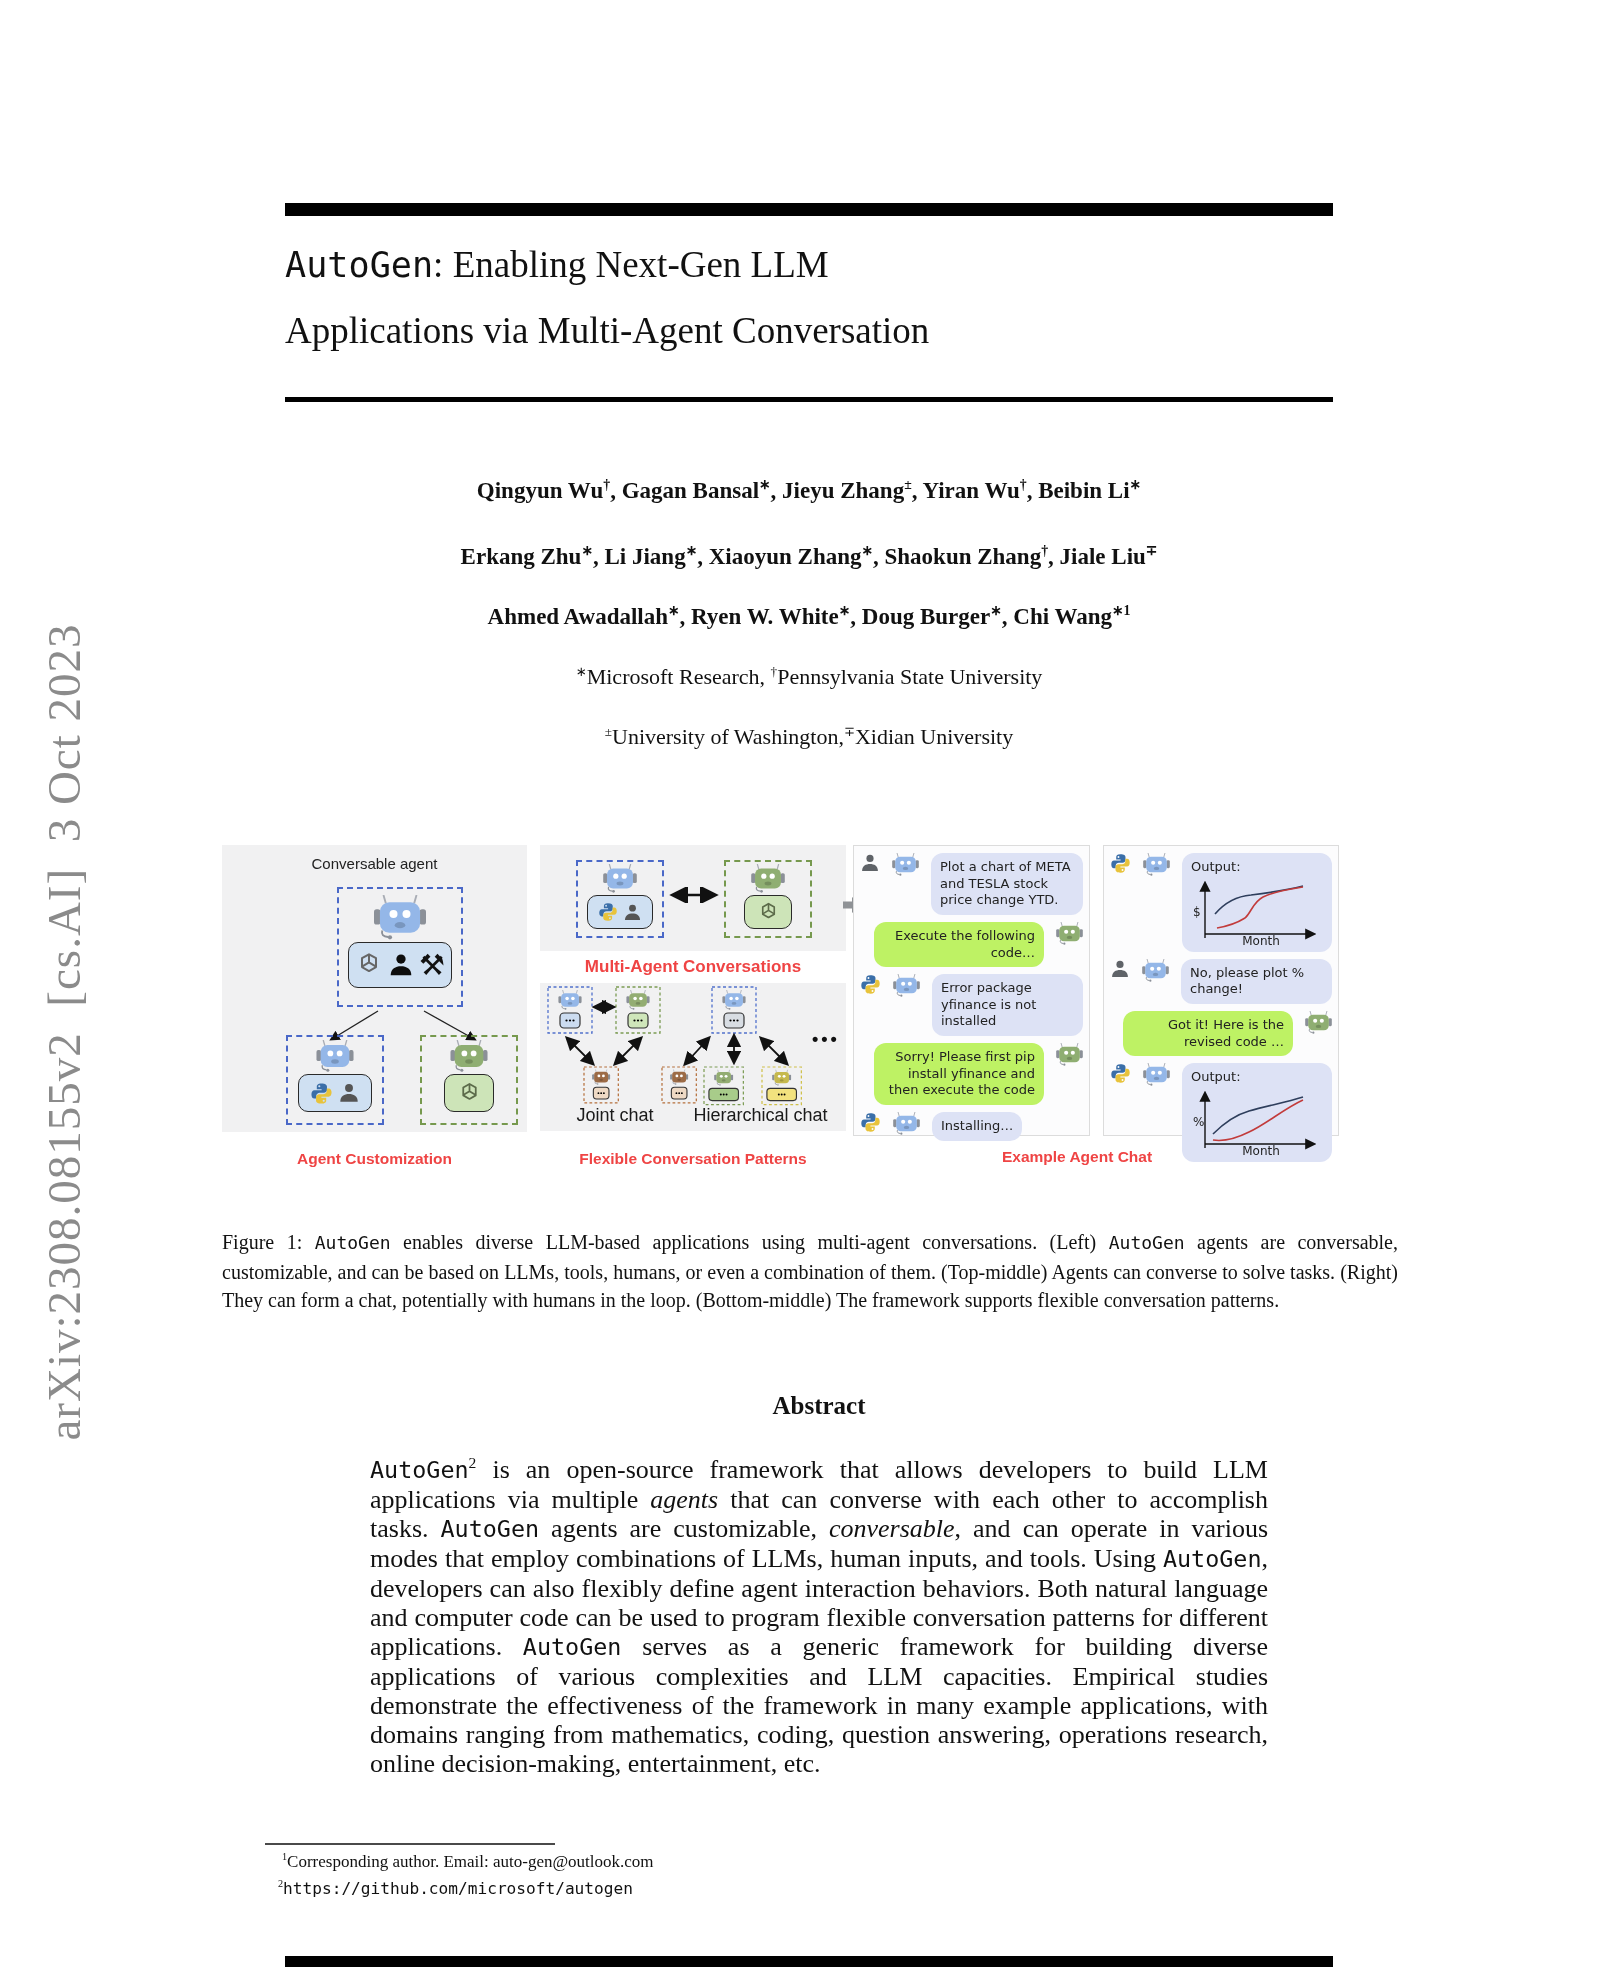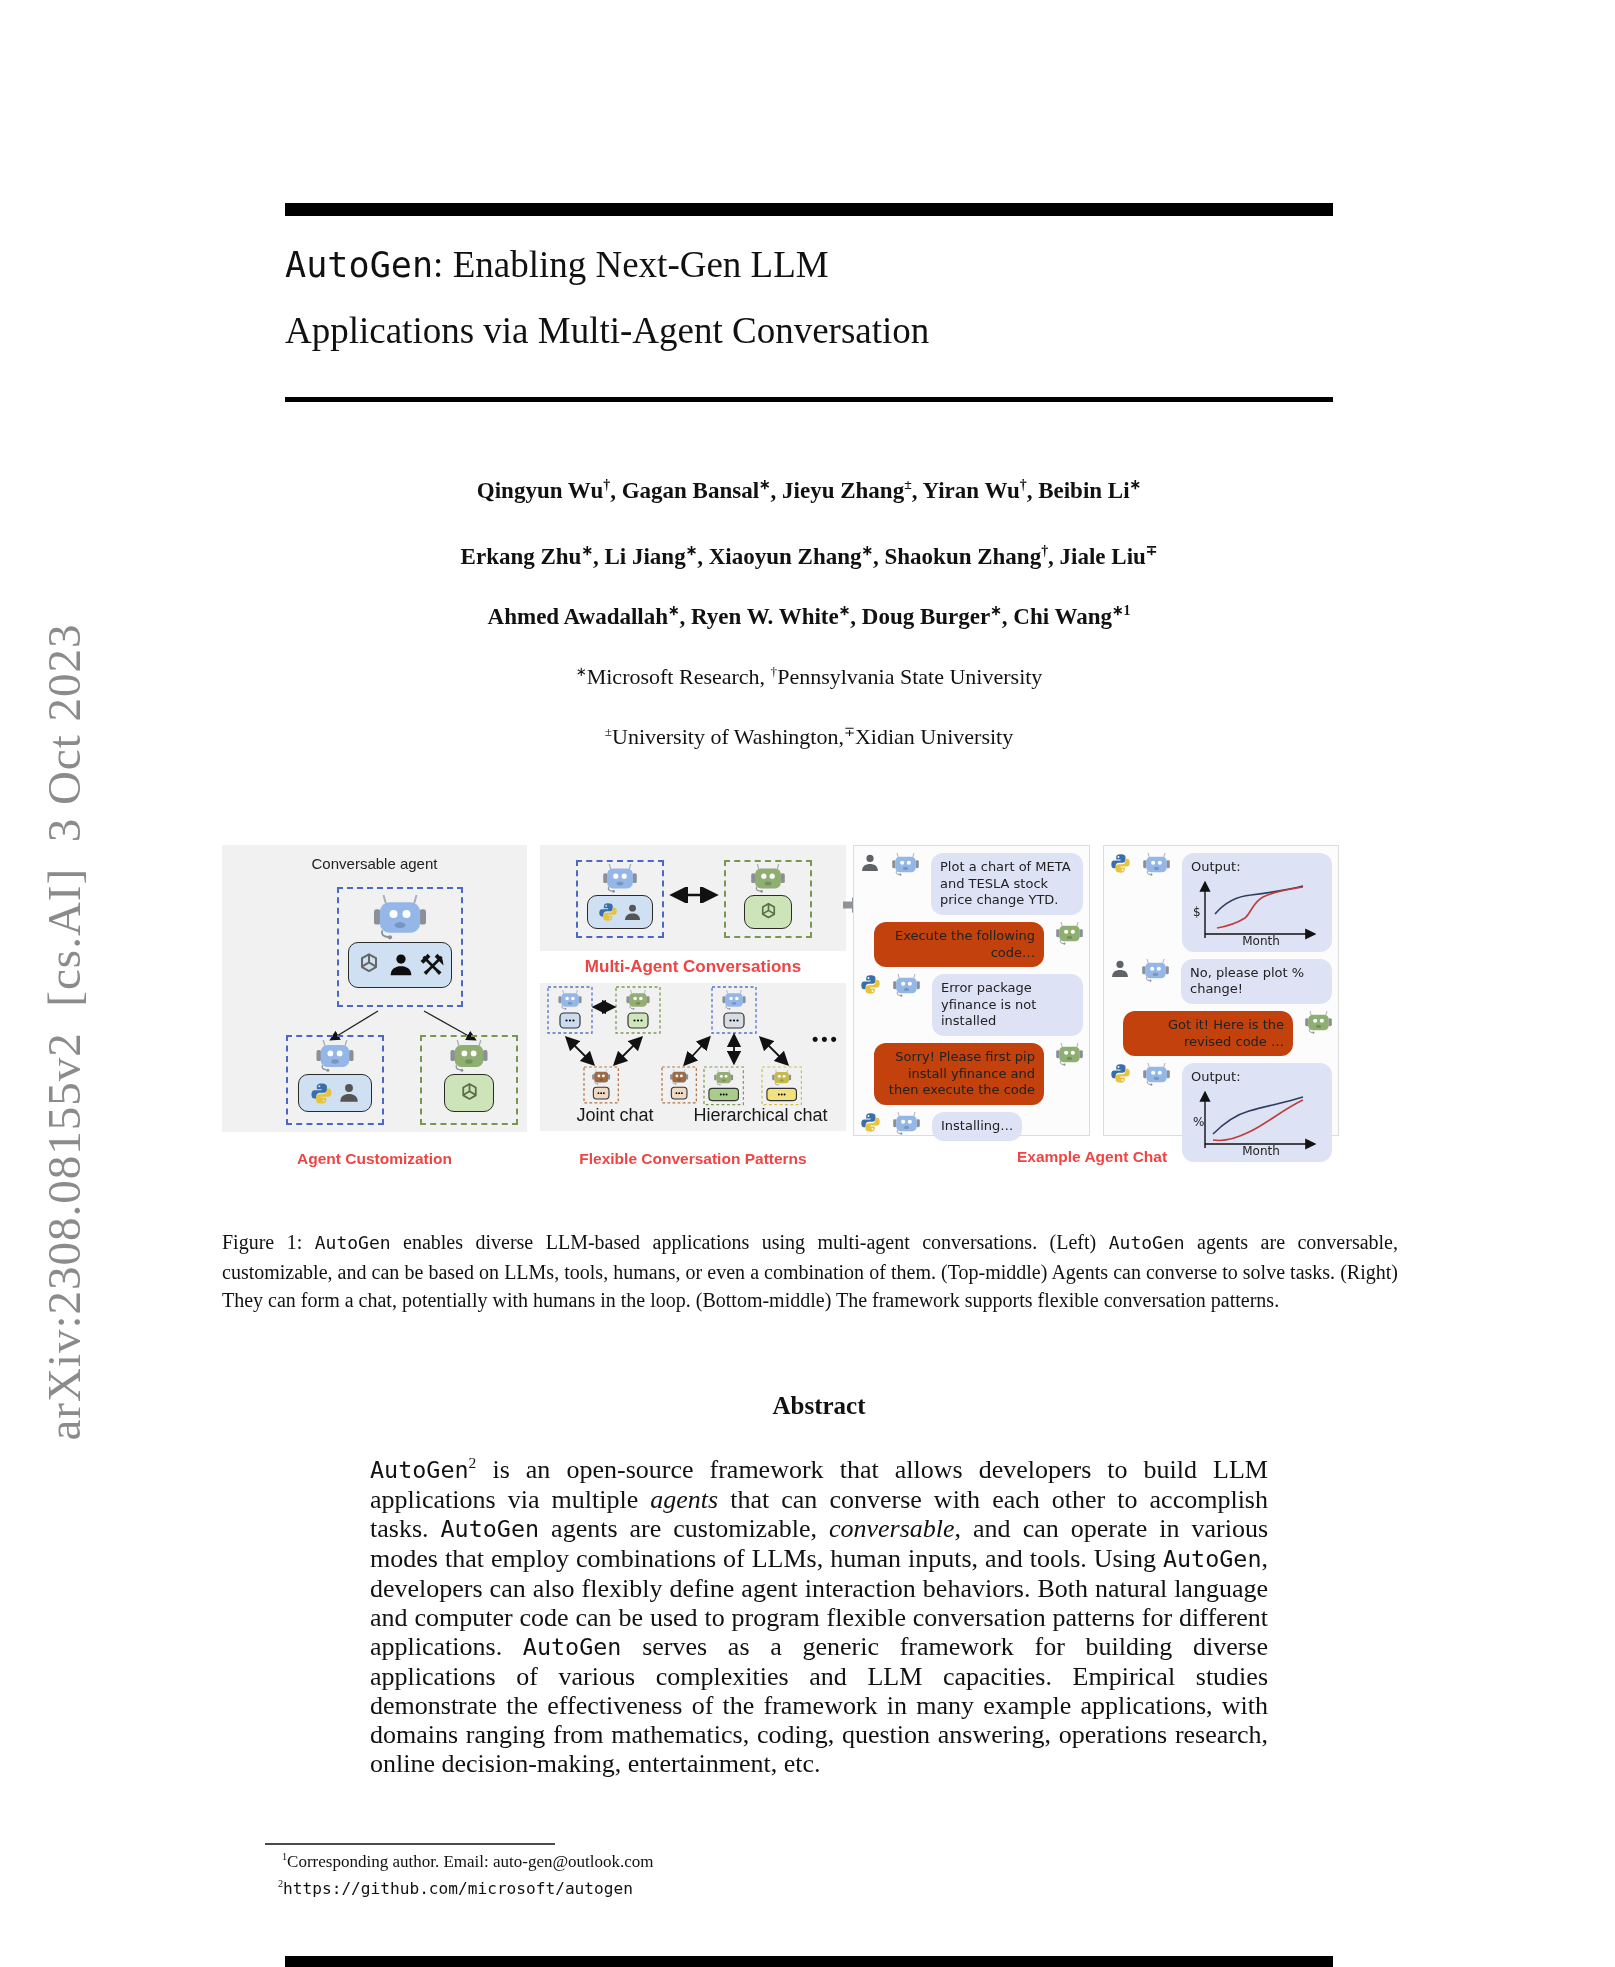--- a/index.html
+++ b/index.html
@@ -34,21 +34,21 @@
   .sub-label{position:absolute;text-align:center;font-size:18px;color:#1a1a1a}
   .ellipsis{position:absolute;font-size:18px;font-weight:bold;letter-spacing:3px;color:#111}
   
   .chatpanel{position:absolute;top:0;height:291px;background:#fcfcfd;border:1px solid #dcdcdc;
              box-sizing:border-box;padding:7px 6px;display:flex;flex-direction:column;gap:7px;
              font-family:"DejaVu Sans",sans-serif}
   .crow{display:flex;gap:12px;align-items:flex-start}
   .crow.r{justify-content:flex-end}
   .bub{border-radius:12px;padding:6px 9px;font-size:13px;line-height:1.28;color:#222;max-width:152px}
   .bub.b{background:#dde2f5}
-  .bub.g{background:#c2410c;text-align:right}
+  .bub.g{background:#bef264;text-align:right}
   .cicon{flex:0 0 auto;display:block}
   .axis{font-size:12px;fill:#222;font-family:"DejaVu Sans",sans-serif}
   
   .caption{position:absolute;left:222px;top:1228px;width:1176px;font-size:20px;
            line-height:28.5px;text-align:justify}
   .abshead{position:absolute;left:370px;top:1392px;width:898px;text-align:center;font-size:25px;font-weight:bold}
   .absbody{position:absolute;left:370px;top:1455px;width:898px;font-size:26px;line-height:29px;text-align:justify}
   .fnrule{position:absolute;left:265px;top:1843px;width:290px;height:2px;background:#4a4a4a}
   .fn{position:absolute;font-size:17px}
   .fn .mono{font-size:0.95em}
@@ -353,21 +353,21 @@
           <path d="M22 54 C 34 56, 46 52, 58 46 C 74 39, 94 22, 112 14" stroke="#c23b3b" stroke-width="1.6" fill="none"></path>
           <text x="2" y="40" class="axis">%</text>
           <text x="70" y="69" class="axis" text-anchor="middle">Month</text>
         </svg>
       </div>
     </div>
   </div>
 
   <div class="fig-cap" style="left:0;top:305px;width:305px">Agent Customization</div>
   <div class="fig-cap" style="left:318px;top:305px;width:306px">Flexible Conversation Patterns</div>
-  <div class="fig-cap" style="left:627px;top:303px;width:486px">Example Agent Chat</div>
+  <div class="fig-cap" style="left:612px;top:303px;width:486px">Example Agent Chat</div>
 </div>
 
 <div class="caption"><span>Figure 1: </span><span class="mono">AutoGen</span><span> enables diverse LLM-based applications using multi-agent conversations. (Left) </span><span class="mono">AutoGen</span><span> agents are conversable, customizable, and can be based on LLMs, tools, humans, or even a combination of them. (Top-middle) Agents can converse to solve tasks. (Right) They can form a chat, potentially with humans in the loop. (Bottom-middle) The framework supports flexible conversation patterns.</span></div>
 
 <div class="abshead">Abstract</div>
 <div class="absbody"><span class="mono">AutoGen</span><sup>2</sup><span> is an open-source framework that allows developers to build LLM applications via multiple </span><span class="it">agents</span><span> that can converse with each other to accomplish tasks. </span><span class="mono">AutoGen</span><span> agents are customizable, </span><span class="it">conversable</span><span>, and can operate in various modes that employ combinations of LLMs, human inputs, and tools. Using </span><span class="mono">AutoGen</span><span>, developers can also flexibly define agent interaction behaviors. Both natural language and computer code can be used to program flexible conversation patterns for different applications. </span><span class="mono">AutoGen</span><span> serves as a generic framework for building diverse applications of various complexities and LLM capacities. Empirical studies demonstrate the effectiveness of the framework in many example applications, with domains ranging from mathematics, coding, question answering, operations research, online decision-making, entertainment, etc.</span></div>
 
 <div class="fnrule"></div>
 <div class="fn" style="left:282px;top:1852px"><sup>1</sup><span>Corresponding author. Email: auto-gen@outlook.com</span></div>
 <div class="fn" style="left:278px;top:1879px"><sup>2</sup><span class="mono">https://github.com/microsoft/autogen</span></div>

